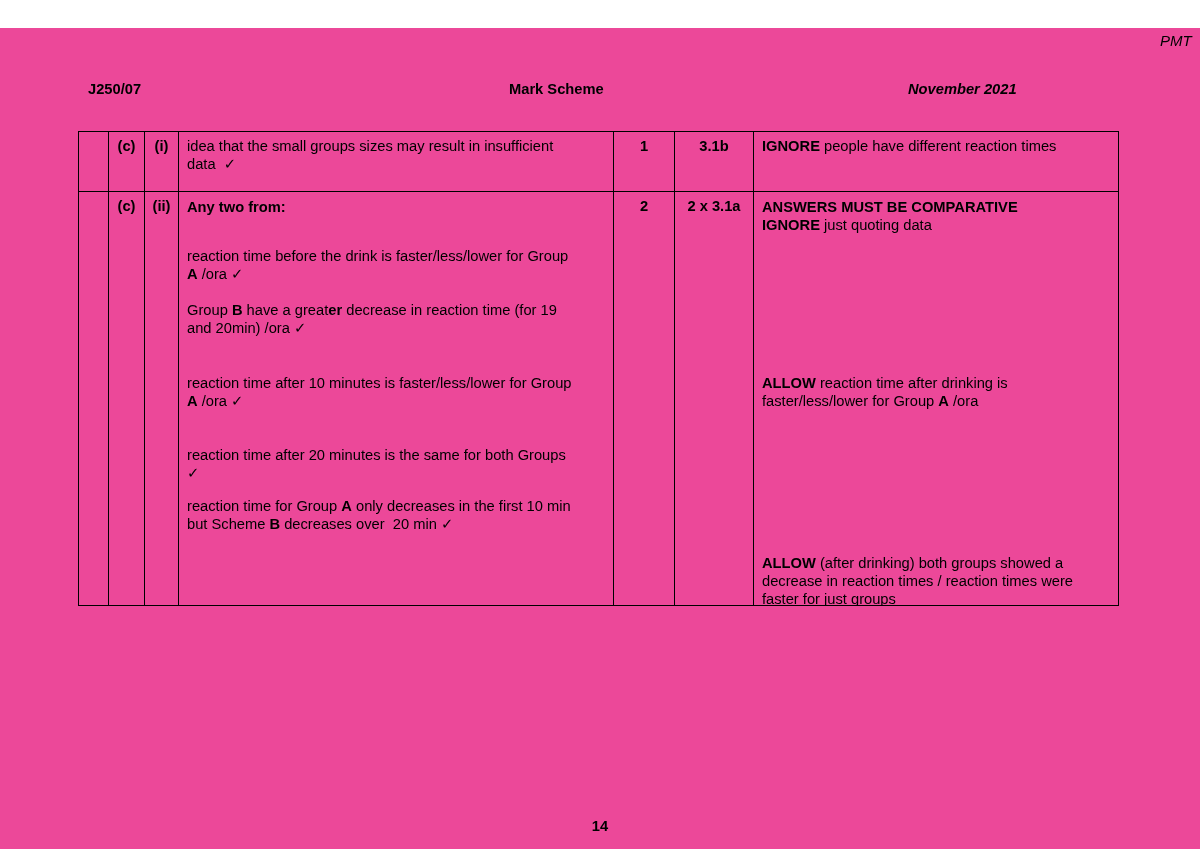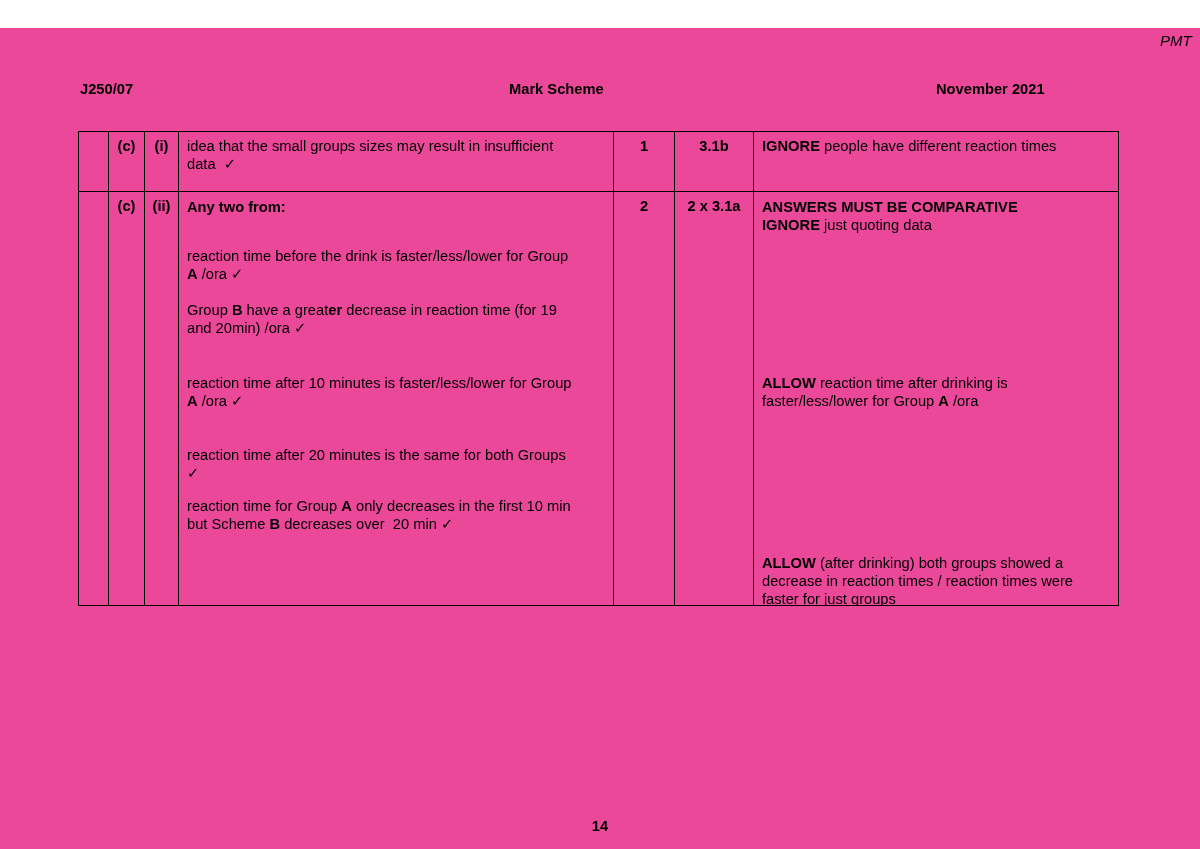--- a/index.html
+++ b/index.html
@@ -4,23 +4,23 @@
 <style>
   html,body{margin:0;padding:0;background:#fff;}
   .page{
     position:relative;width:1200px;height:849px;background:#ec4899;
     font-family:"Liberation Sans",sans-serif;font-size:14.7px;line-height:18px;color:#000;
     overflow:hidden;
     margin-top:28px;
   }
   .pmt{position:absolute;left:1160px;top:4px;font-style:italic;font-size:15px;}
   .hdr{position:absolute;top:52px;font-weight:bold;}
-  .hdr-left{left:80px;}
+  .hdr-left{left:88px;}
   .hdr-center{left:509px;}
-  .hdr-right{left:936px;}
+  .hdr-right{left:908px;font-style:italic;}
   .pagenum{position:absolute;left:0;right:0;top:789px;text-align:center;font-weight:bold;}
 
   .ms{
     position:absolute;left:78px;top:103px;
     display:grid;
     grid-template-columns:30px 36px 34px 435px 61px 79px 365px;
     grid-template-rows:60px 414px;
     border-top:1px solid #000;border-left:1px solid #000;
   }
   .cell{

